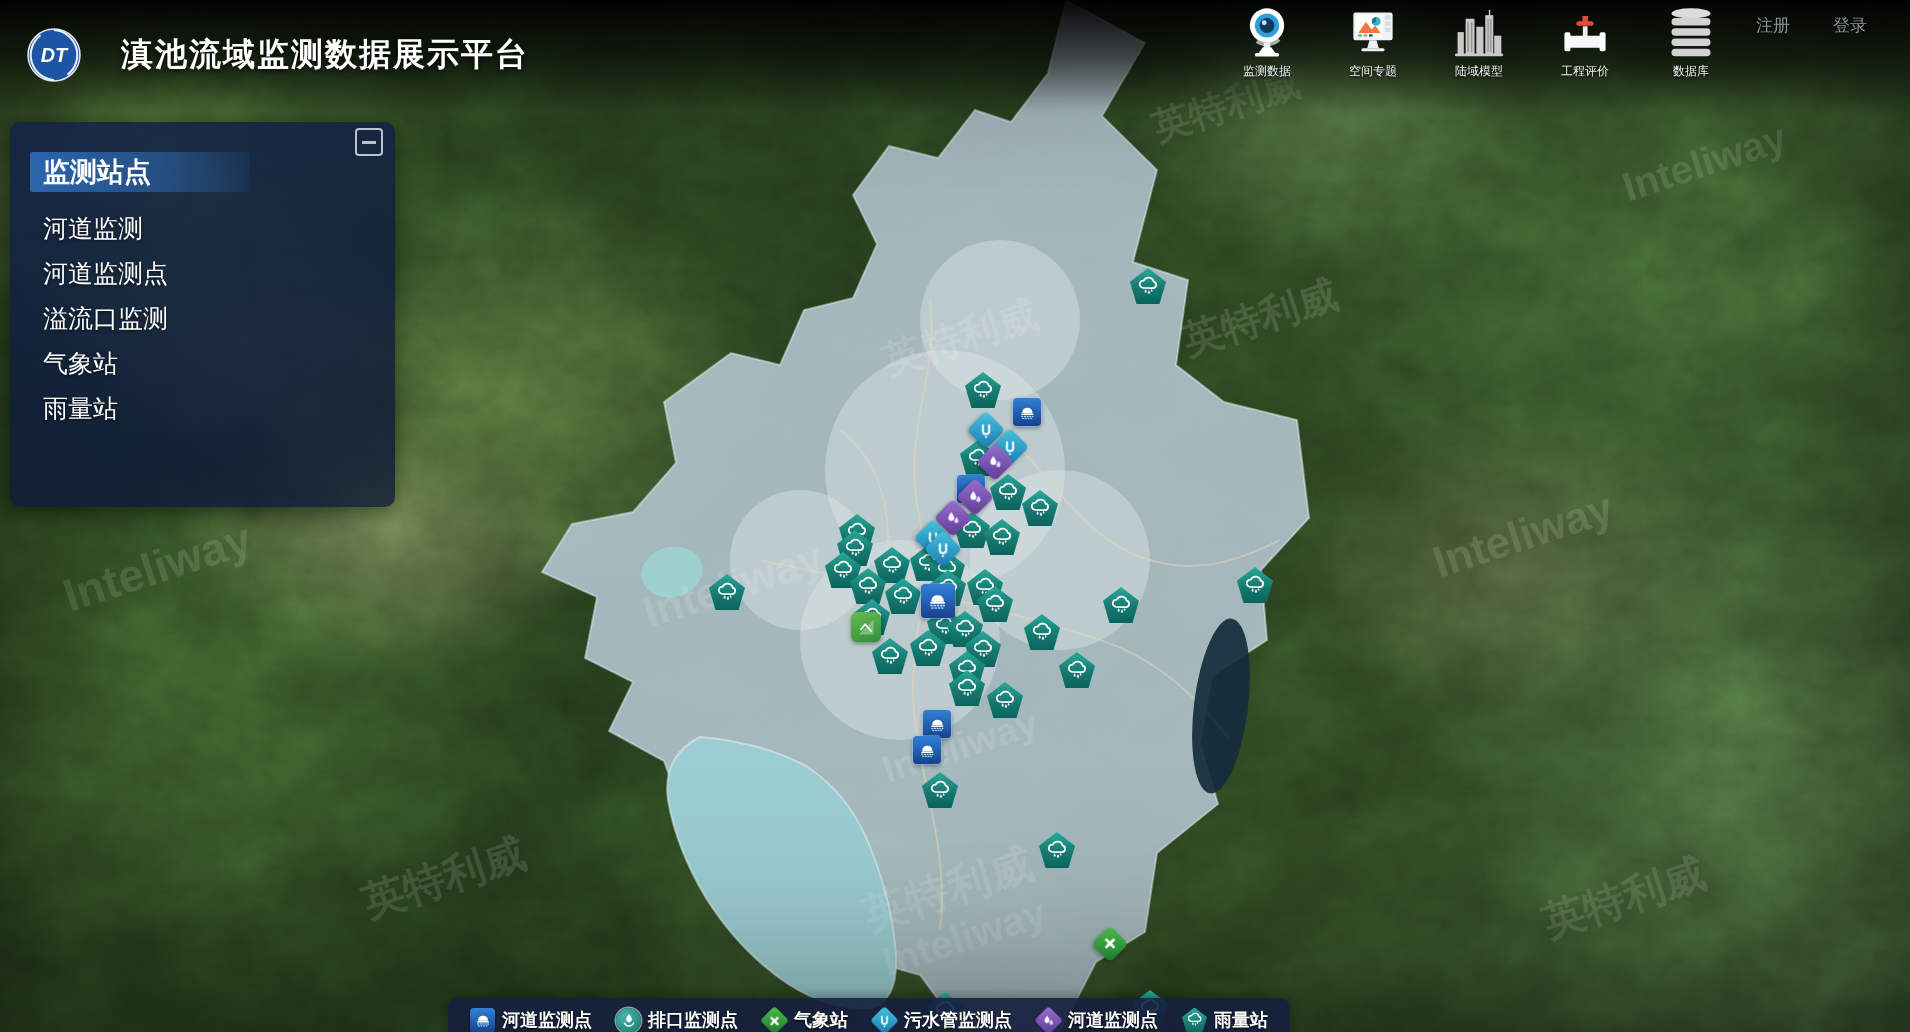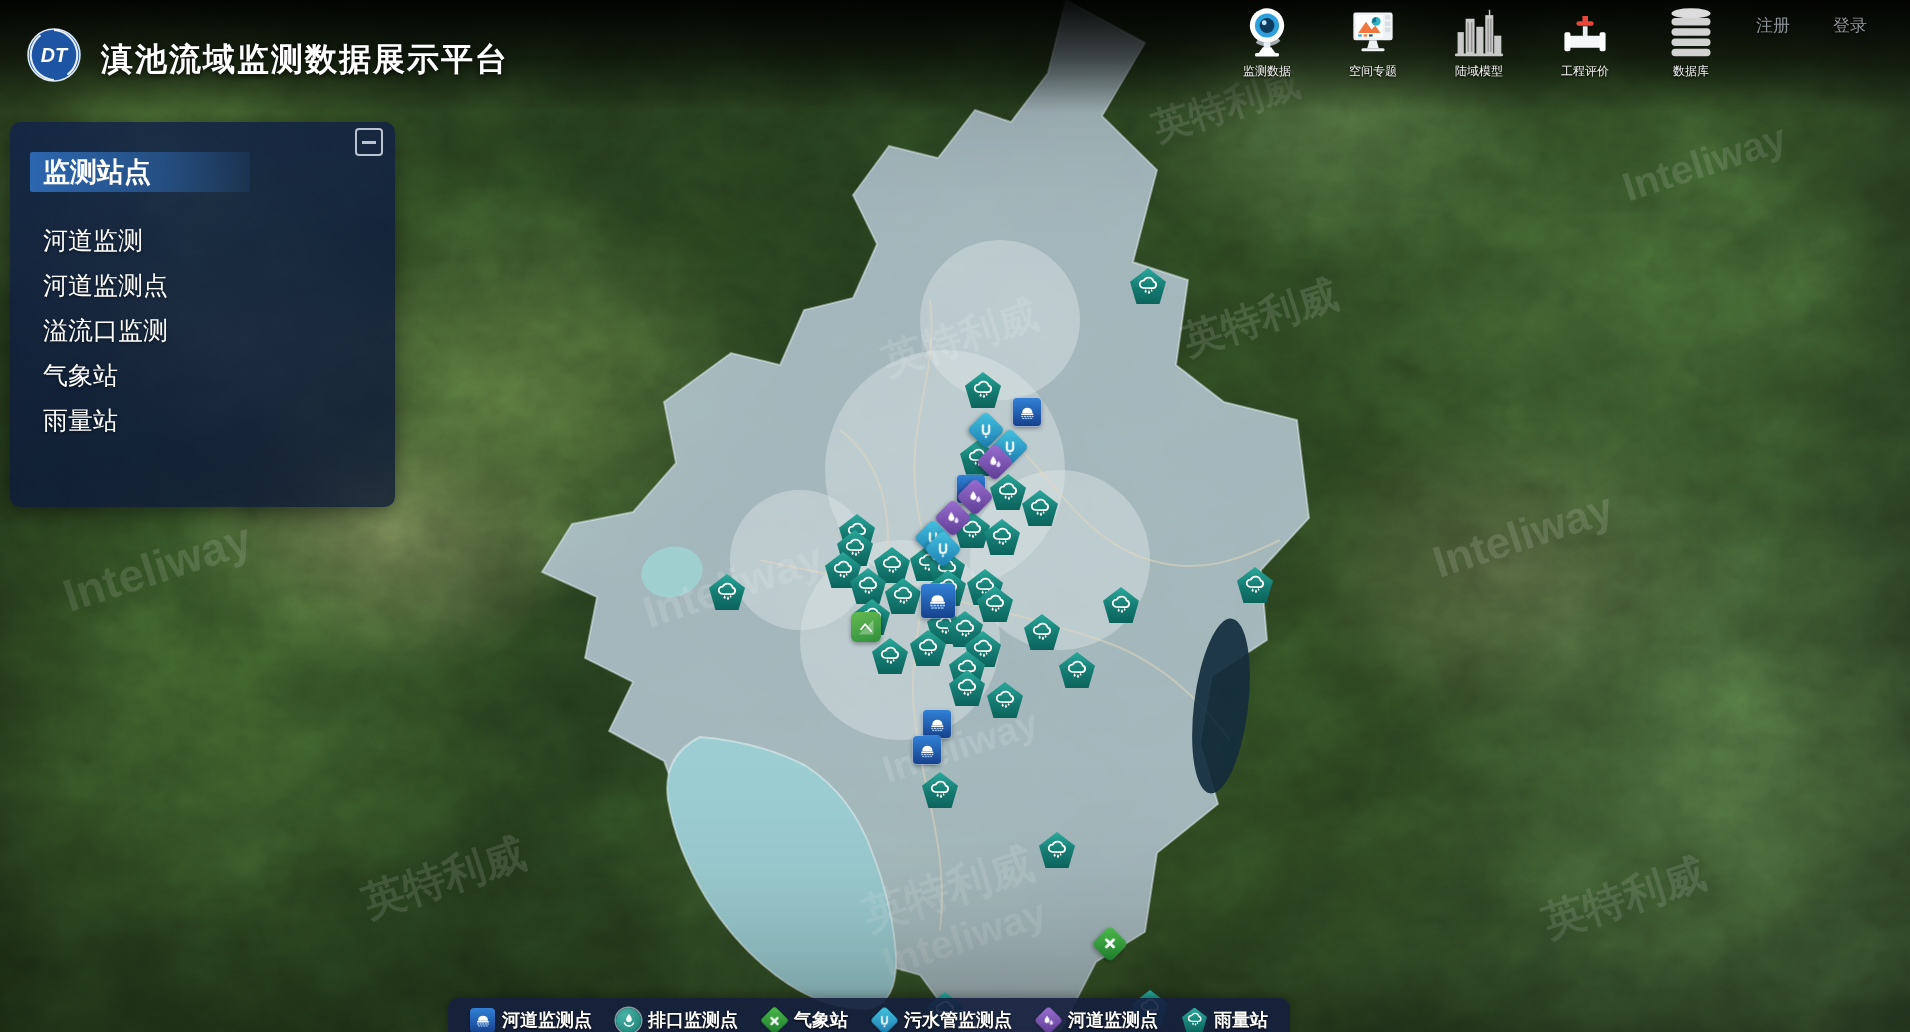--- a/index.html
+++ b/index.html
@@ -26,21 +26,21 @@
   svg.noise2{position:absolute;inset:0;mix-blend-mode:multiply;opacity:.28}
   svg.overlay{position:absolute;inset:0}
   .vignette{position:absolute;inset:0;box-shadow:inset 0 0 220px rgba(0,0,0,.55);pointer-events:none}
 
   
   .wm{position:absolute;font-weight:bold;color:rgba(255,255,255,.13);transform:rotate(-18deg);white-space:nowrap;pointer-events:none}
 
   
   .topbar{position:absolute;left:0;top:0;width:1910px;height:112px;
     background:linear-gradient(180deg, rgba(0,0,0,.93) 0%, rgba(0,0,0,.55) 52%, rgba(0,0,0,0) 100%);z-index:40}
-  .brand{position:absolute;left:27px;top:28px;display:flex;align-items:flex-end;gap:20px}
+  .brand{position:absolute;left:27px;top:28px;display:flex;align-items:center;gap:40px}
   .logo{width:54px;height:54px}
   .app-title{font-size:32px;font-weight:bold;color:#fff;letter-spacing:2px;text-shadow:0 2px 6px rgba(0,0,0,.8)}
   .nav{position:absolute;left:1224px;top:6px;display:flex;gap:20px}
   .nav-item{width:86px;display:flex;flex-direction:column;align-items:center;gap:5px;cursor:pointer}
   .nav-item .ni-icon{height:52px;display:flex;align-items:flex-end}
   .nav-item .ni-label{font-size:12px;color:#f2f2f2;text-shadow:0 1px 3px #000;white-space:nowrap}
   .auth{position:absolute;top:14px;font-size:17px;color:#8f969c;cursor:pointer;text-shadow:0 1px 2px #000}
   .auth.register{left:1756px}
   .auth.login{left:1833px}
 
@@ -48,21 +48,21 @@
   .panel{position:absolute;left:10px;top:122px;width:385px;height:385px;z-index:30;
     background:linear-gradient(160deg, rgba(17,33,74,.84), rgba(10,22,52,.78));
     border-radius:10px;box-shadow:0 6px 20px rgba(0,0,0,.45)}
   .panel-min{position:absolute;right:12px;top:6px;width:28px;height:28px;border:2px solid #ccd4e2;border-radius:4px;
     display:flex;align-items:center;justify-content:center;cursor:pointer;opacity:.9}
   .panel-min i{display:block;width:14px;height:3px;background:#ccd4e2}
   .panel-title{margin:30px 0 0 20px;width:220px;height:40px;line-height:40px;padding-left:13px;
     font-size:27px;font-weight:bold;color:#fff;
     background:linear-gradient(90deg, rgba(45,106,181,.95) 0%, rgba(45,106,181,.55) 60%, rgba(45,106,181,.12) 100%);
     border-radius:2px}
-  .panel-list{margin-top:26px;padding-left:33px}
+  .panel-list{margin-top:14px;padding-left:33px}
   .panel-item{height:45px;line-height:45px;font-size:25px;color:#fff;cursor:pointer;text-shadow:0 1px 3px rgba(0,0,0,.6)}
 
   
   #markers{position:absolute;inset:0;z-index:5}
   .mk{position:absolute;display:flex;align-items:center;justify-content:center;cursor:pointer;
     filter:drop-shadow(0 2px 2px rgba(0,0,0,.35))}
   .mk svg{width:74%;height:74%}
   .mk-rain{background:linear-gradient(180deg,#2aa99b 0%,#157a70 55%,#0b645c 100%);
     clip-path:polygon(50% 0,100% 38%,82% 100%,18% 100%,0 38%)}
   .mk-river{background:linear-gradient(180deg,#3181d6 0%,#16418d 100%);border-radius:4px;

